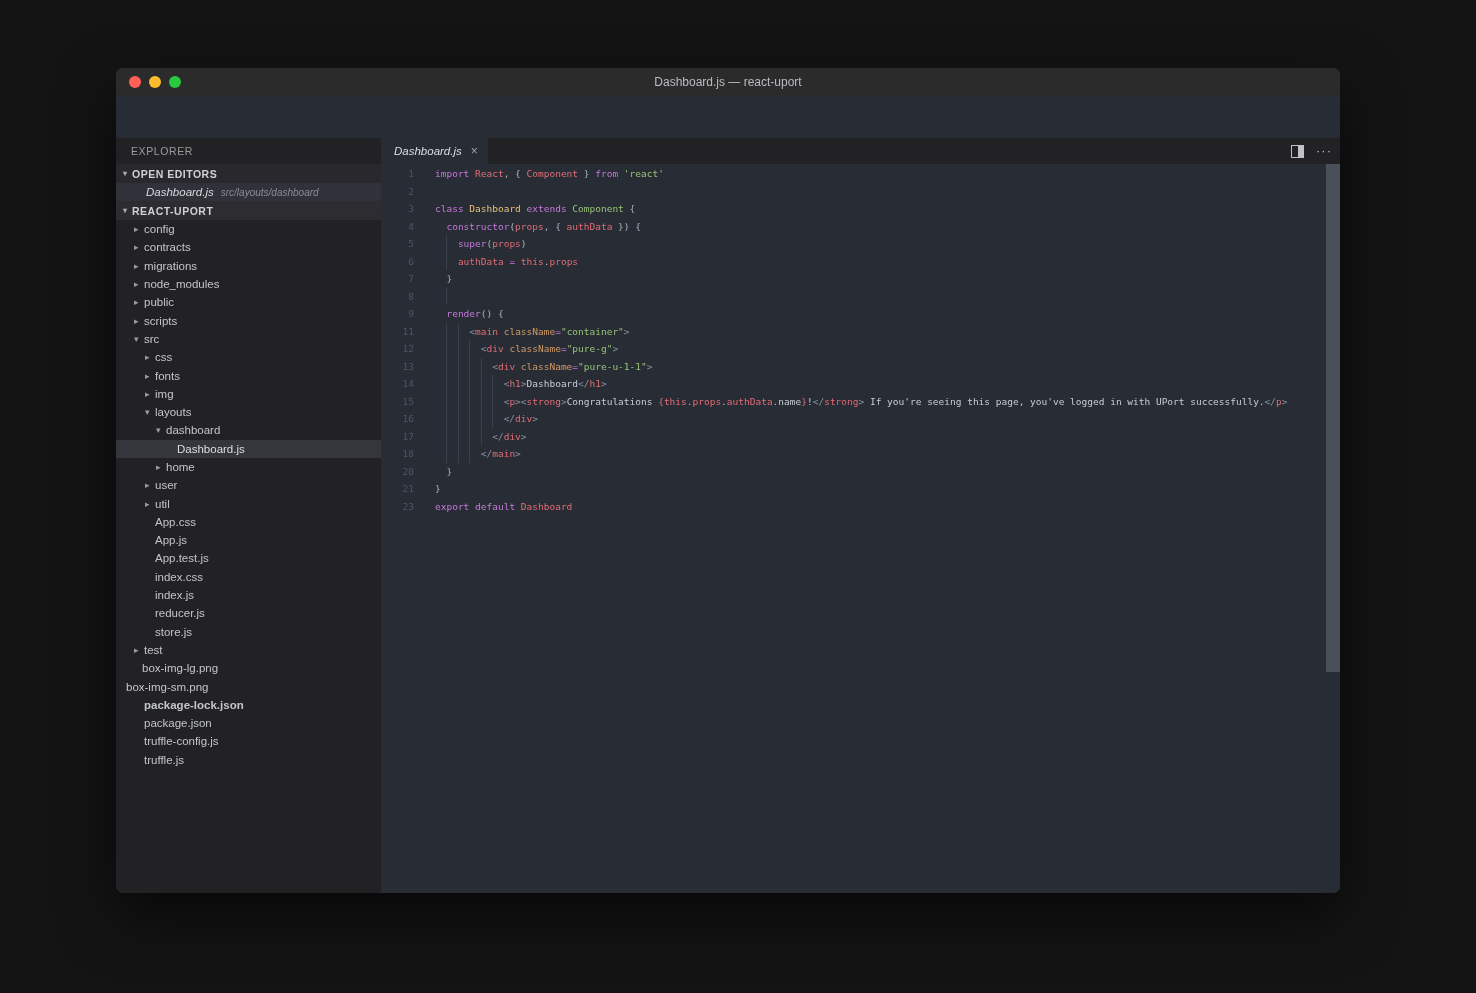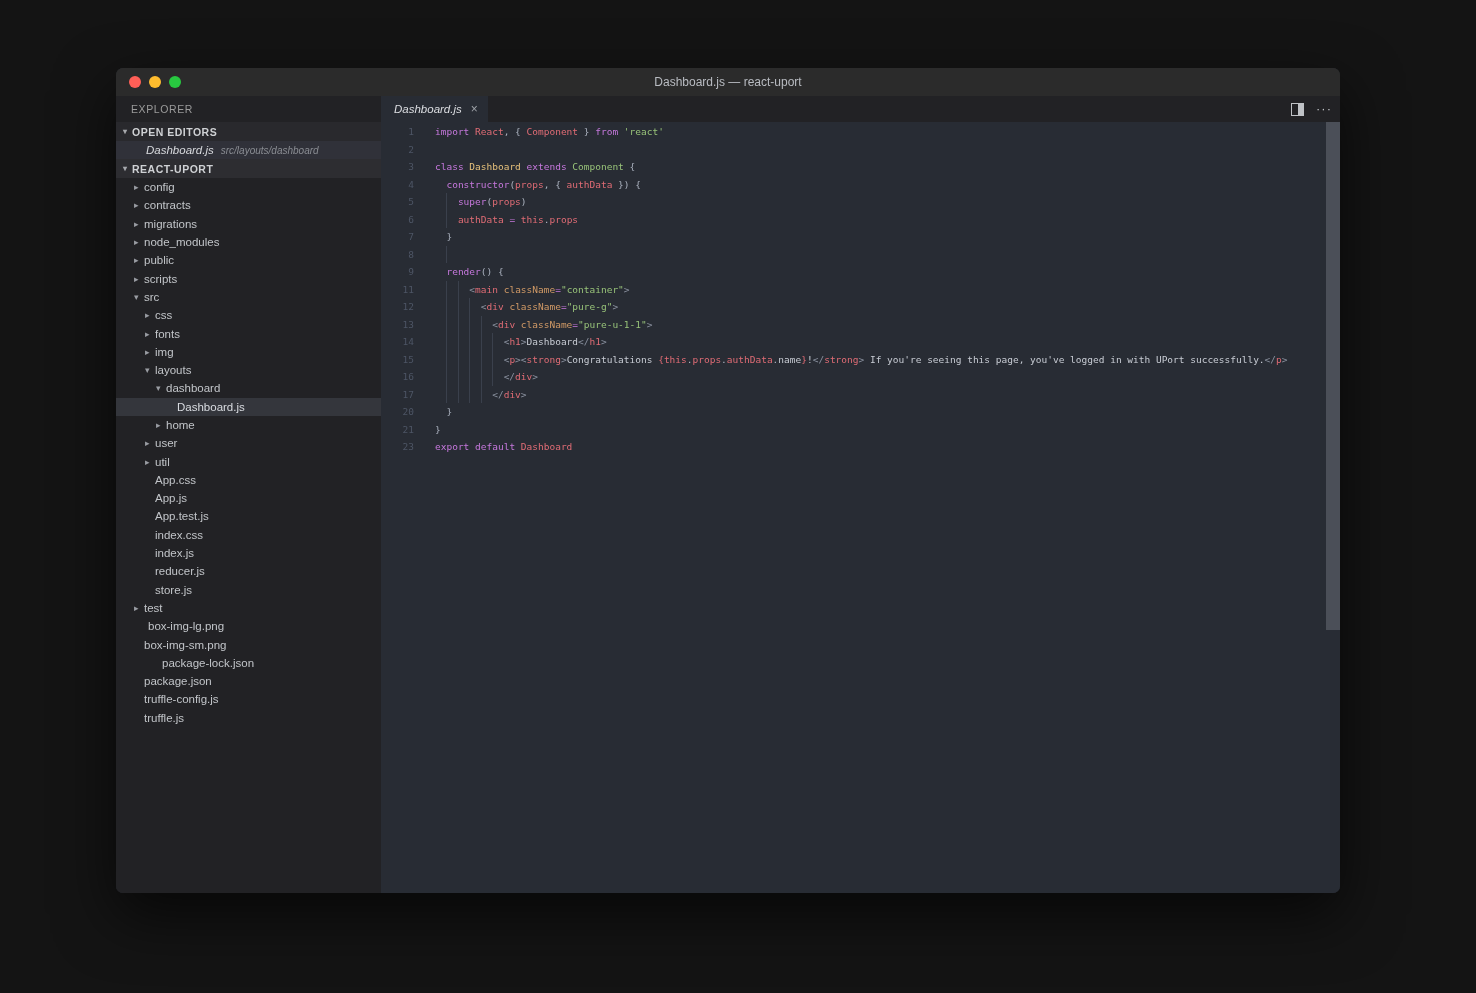--- a/index.html
+++ b/index.html
@@ -6,21 +6,21 @@
     font-family:"Liberation Sans",sans-serif;}
   .window{position:absolute;left:116px;top:68px;width:1224px;height:825px;border-radius:7px;
     overflow:hidden;box-shadow:0 22px 60px rgba(0,0,0,.65);background:#282c34;}
   
   .titlebar{height:28px;background:#2b2b2b;position:relative;display:flex;align-items:center;justify-content:center;}
   .traffic{position:absolute;left:13px;top:0;height:28px;display:flex;align-items:center;gap:8px;}
   .tl{width:12px;height:12px;border-radius:50%;border:none;padding:0;}
   .tl.red{background:#ff5f57}.tl.yellow{background:#febc2e}.tl.green{background:#28c840}
   .wtitle{font-size:12px;color:#b9bcc2;}
   
-  .main{display:flex;height:797px;}
+  .main{display:flex;height:797px;margin-top:42px;}
   .sidebar{width:265px;background:#222225;flex:none;display:flex;flex-direction:column;font-size:11.5px;color:#c2c5c9;}
   .explorer-title{height:26px;display:flex;align-items:center;padding-left:15px;font-size:10.5px;
     letter-spacing:.6px;color:#9b9b9b;}
   .sec{height:19px;display:flex;align-items:center;padding-left:7px;font-size:10.5px;font-weight:bold;
     letter-spacing:.5px;color:#cfd1d4;}
   .sec .tri{font-size:8px;color:#a7a9ad;width:9px;display:inline-block;font-style:normal;}
   .sec.oe{background:#29292d;}
   .sec.root{background:#2d2d31;}
   .oe-item{height:18px;display:flex;align-items:center;padding-left:30px;background:#303139;}
   .oe-item .fname{font-style:italic;color:#d8dade;}
@@ -173,29 +173,29 @@
             <span>reducer.js</span>
           </div>
           <div class="trow" style="padding-left: 29px;">
             <span class="arrow"></span>
             <span>store.js</span>
           </div>
           <div class="trow" style="padding-left: 18px;">
             <span class="arrow">▸</span>
             <span>test</span>
           </div>
-          <div class="trow" style="padding-left: 22px;">
+          <div class="trow" style="padding-left: 16px;">
             <span class="arrow"></span>
             <span>box-img-lg.png</span>
           </div>
-          <div class="trow" style="padding-left: 18px;">
+          <div class="trow" style="">
             <span class="arrow"></span>
             <span>box-img-sm.png</span>
           </div>
-          <div class="trow" style="padding-left: 36px;">
+          <div class="trow" style="padding-left: 18px; font-weight: bold;">
             <span class="arrow"></span>
             <span>package-lock.json</span>
           </div>
           <div class="trow" style="padding-left: 18px;">
             <span class="arrow"></span>
             <span>package.json</span>
           </div>
           <div class="trow" style="padding-left: 18px;">
             <span class="arrow"></span>
             <span>truffle-config.js</span>
@@ -237,20 +237,21 @@
             <div class="line"><span class="ln">7</span><span class="lc">  <span class="pun">}</span></span></div>
             <div class="line"><span class="ln">8</span><span class="lc"><span class="guide" style="left: 11.434px;"></span>    </span></div>
             <div class="line"><span class="ln">9</span><span class="lc">  <span class="kw">render</span><span class="pun">() {</span></span></div>
             <div class="line"><span class="ln">11</span><span class="lc"><span class="guide" style="left: 11.434px;"></span><span class="guide" style="left: 22.868px;"></span>      <span class="brk">&lt;</span><span class="tag">main</span><span class="pun"> </span><span class="attr">className</span><span class="kw">=</span><span class="str">"container"</span><span class="brk">&gt;</span></span></div>
             <div class="line"><span class="ln">12</span><span class="lc"><span class="guide" style="left: 11.434px;"></span><span class="guide" style="left: 22.868px;"></span><span class="guide" style="left: 34.302px;"></span>        <span class="brk">&lt;</span><span class="tag">div</span><span class="pun"> </span><span class="attr">className</span><span class="kw">=</span><span class="str">"pure-g"</span><span class="brk">&gt;</span></span></div>
             <div class="line"><span class="ln">13</span><span class="lc"><span class="guide" style="left: 11.434px;"></span><span class="guide" style="left: 22.868px;"></span><span class="guide" style="left: 34.302px;"></span><span class="guide" style="left: 45.736px;"></span>          <span class="brk">&lt;</span><span class="tag">div</span><span class="pun"> </span><span class="attr">className</span><span class="kw">=</span><span class="str">"pure-u-1-1"</span><span class="brk">&gt;</span></span></div>
             <div class="line"><span class="ln">14</span><span class="lc"><span class="guide" style="left: 11.434px;"></span><span class="guide" style="left: 22.868px;"></span><span class="guide" style="left: 34.302px;"></span><span class="guide" style="left: 45.736px;"></span><span class="guide" style="left: 57.17px;"></span>            <span class="brk">&lt;</span><span class="tag">h1</span><span class="brk">&gt;</span><span class="txt">Dashboard</span><span class="brk">&lt;/</span><span class="tag">h1</span><span class="brk">&gt;</span></span></div>
             <div class="line"><span class="ln">15</span><span class="lc"><span class="guide" style="left: 11.434px;"></span><span class="guide" style="left: 22.868px;"></span><span class="guide" style="left: 34.302px;"></span><span class="guide" style="left: 45.736px;"></span><span class="guide" style="left: 57.17px;"></span>            <span class="brk">&lt;</span><span class="tag">p</span><span class="brk">&gt;&lt;</span><span class="tag">strong</span><span class="brk">&gt;</span><span class="txt">Congratulations </span><span class="tag">{</span><span class="var">this</span><span class="pun">.</span><span class="var">props</span><span class="pun">.</span><span class="var">authData</span><span class="pun">.</span><span class="txt">name</span><span class="tag">}</span><span class="txt">!</span><span class="brk">&lt;/</span><span class="tag">strong</span><span class="brk">&gt;</span><span class="txt"> If you're seeing this page, you've logged in with UPort successfully.</span><span class="brk">&lt;/</span><span class="tag">p</span><span class="brk">&gt;</span></span></div>
             <div class="line"><span class="ln">16</span><span class="lc"><span class="guide" style="left: 11.434px;"></span><span class="guide" style="left: 22.868px;"></span><span class="guide" style="left: 34.302px;"></span><span class="guide" style="left: 45.736px;"></span><span class="guide" style="left: 57.17px;"></span>            <span class="brk">&lt;/</span><span class="tag">div</span><span class="brk">&gt;</span></span></div>
             <div class="line"><span class="ln">17</span><span class="lc"><span class="guide" style="left: 11.434px;"></span><span class="guide" style="left: 22.868px;"></span><span class="guide" style="left: 34.302px;"></span><span class="guide" style="left: 45.736px;"></span>          <span class="brk">&lt;/</span><span class="tag">div</span><span class="brk">&gt;</span></span></div>
+            <div class="line"><span class="ln">18</span><span class="lc"><span class="guide" style="left: 11.434px;"></span><span class="guide" style="left: 22.868px;"></span><span class="guide" style="left: 34.302px;"></span>        <span class="brk">&lt;/</span><span class="tag">main</span><span class="brk">&gt;</span></span></div>
             <div class="line"><span class="ln">20</span><span class="lc">  <span class="pun">}</span></span></div>
             <div class="line"><span class="ln">21</span><span class="lc"><span class="pun">}</span></span></div>
             <div class="line"><span class="ln">23</span><span class="lc"><span class="kw">export</span><span class="pun"> </span><span class="kw">default</span><span class="pun"> </span><span class="var">Dashboard</span></span></div>
           </div>
         <div class="scrollbar">
           <div class="sthumb"></div>
         </div>
       </div>
     </div>
   </div>

